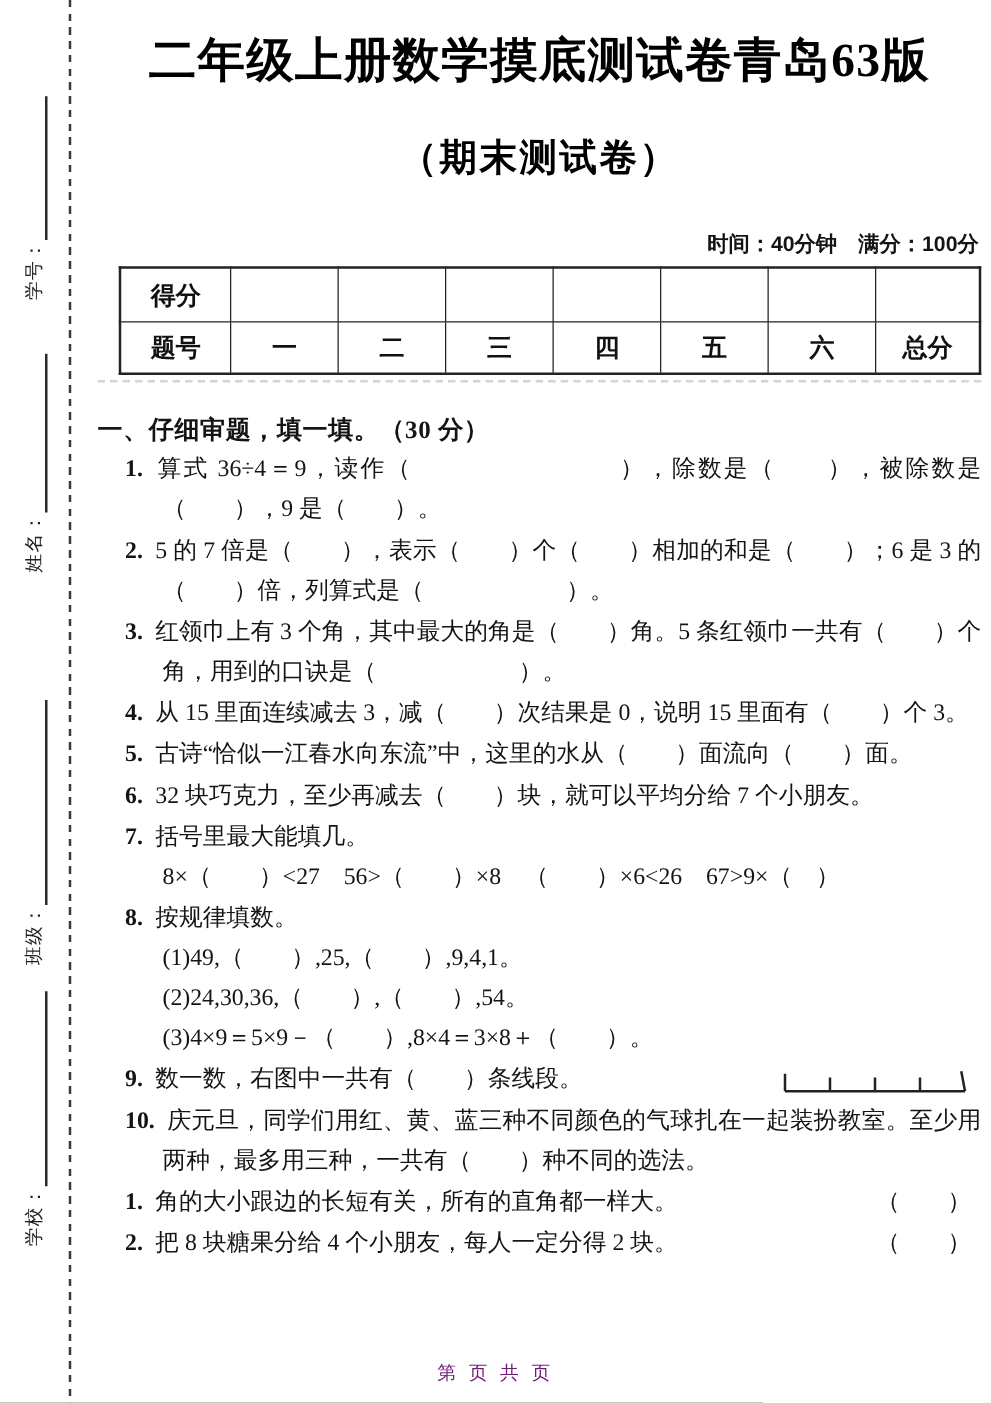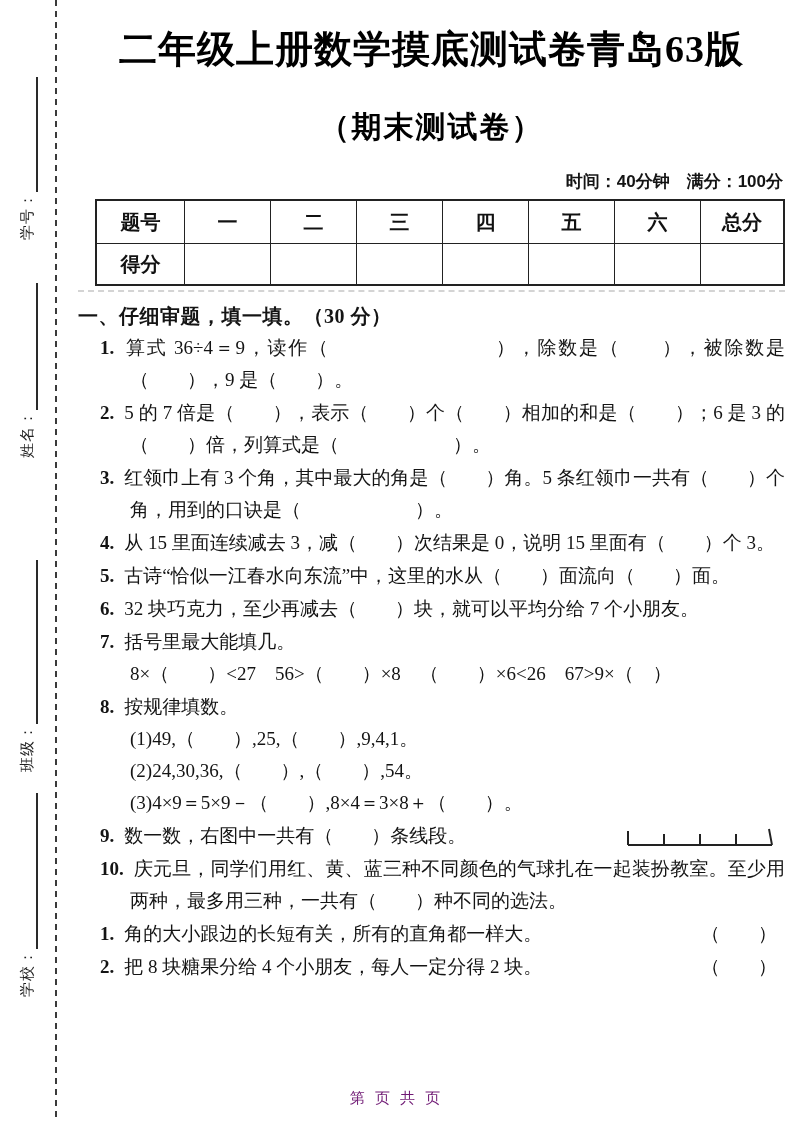--- a/index.html
+++ b/index.html
@@ -29,38 +29,38 @@
   .content { position:absolute; left:78px; top:0; width:707px; }
   .title {
     margin-top:26px; text-align:center; font-family:Liberation Serif, serif;
     font-weight:bold; font-size:38px; line-height:46px; letter-spacing:1px; color:#000;
   }
   .subtitle {
     margin-top:37px; text-align:center; font-family:"Liberation Sans", sans-serif;
     font-weight:bold; font-size:30px; line-height:36px; letter-spacing:2px; color:#000;
   }
   .meta {
-    margin-top:26px; text-align:right; padding-right:2px;
+    margin-top:40px; text-align:right; padding-right:2px;
     font-family:"Liberation Sans", sans-serif; font-weight:bold; font-size:17px; line-height:22px;
   }
   .score-table {
     border-collapse:collapse; table-layout:fixed;
     width:690px; margin-left:17px; margin-top:6px;
     border:2.5px solid #222;
   }
   .score-table td {
     border:1.6px solid #222; height:38px; text-align:center; vertical-align:middle;
     font-family:"Liberation Sans", sans-serif; font-weight:bold; font-size:20px; color:#111;
   }
   .score-table tr:first-child td { height:40px; }
   .score-table td.c0 { width:85px; }
   .score-table td.c7 { width:80px; }
   .faint-rule { border-top:2px dashed #d4d4d4; margin:4px 0 6px 0; height:0; }
 
-  .sec-heading { font-size:20px; font-weight:bold; line-height:32px; margin-top:8px; letter-spacing:0.5px; }
+  .sec-heading { font-size:20px; font-weight:bold; line-height:32px; margin-top:22px; letter-spacing:0.5px; }
   .q {
     font-size:19px; line-height:32px; margin-left:22px; margin-bottom:1px;
     padding-left:30px; text-indent:-30px; text-align:justify;
   }
   .q > div { text-indent:0; }
   .qnum { font-weight:bold; margin-right:10px; }
   .q-flex { display:flex; align-items:center; padding-left:0; text-indent:0; }
   .q-flex .figure { margin-left:auto; margin-right:10px; flex:none; }
   .tf-answer { float:right; margin-right:8px; text-indent:0; }
   .footer {
@@ -94,38 +94,38 @@
   </aside>
 
   <main class="content">
     <div class="title">二年级上册数学摸底测试卷青岛63版</div>
     <div class="subtitle">（期末测试卷）</div>
     <div class="meta">时间：40分钟　满分：100分</div>
 
     <table class="score-table">
       <tbody>
         <tr>
+          <td class="c0">得分</td>
+          <td></td>
+          <td></td>
+          <td></td>
+          <td></td>
+          <td></td>
+          <td></td>
+          <td class="c7"></td>
+        </tr>
+        <tr>
           <td class="c0">题号</td>
           <td>一</td>
           <td>二</td>
           <td>三</td>
           <td>四</td>
           <td>五</td>
           <td>六</td>
           <td class="c7">总分</td>
-        </tr>
-        <tr>
-          <td class="c0">得分</td>
-          <td></td>
-          <td></td>
-          <td></td>
-          <td></td>
-          <td></td>
-          <td></td>
-          <td class="c7"></td>
         </tr>
       </tbody>
     </table>
 
     <div class="faint-rule"></div>
 
     <div class="sec-heading">一、仔细审题，填一填。（30 分）</div>
 
     <div class="q">
       <b class="qnum">1.</b><span>算式 36÷4＝9，读作（　　　　　　　　），除数是（　　），被除数是（　　），9 是（　　）。</span>

